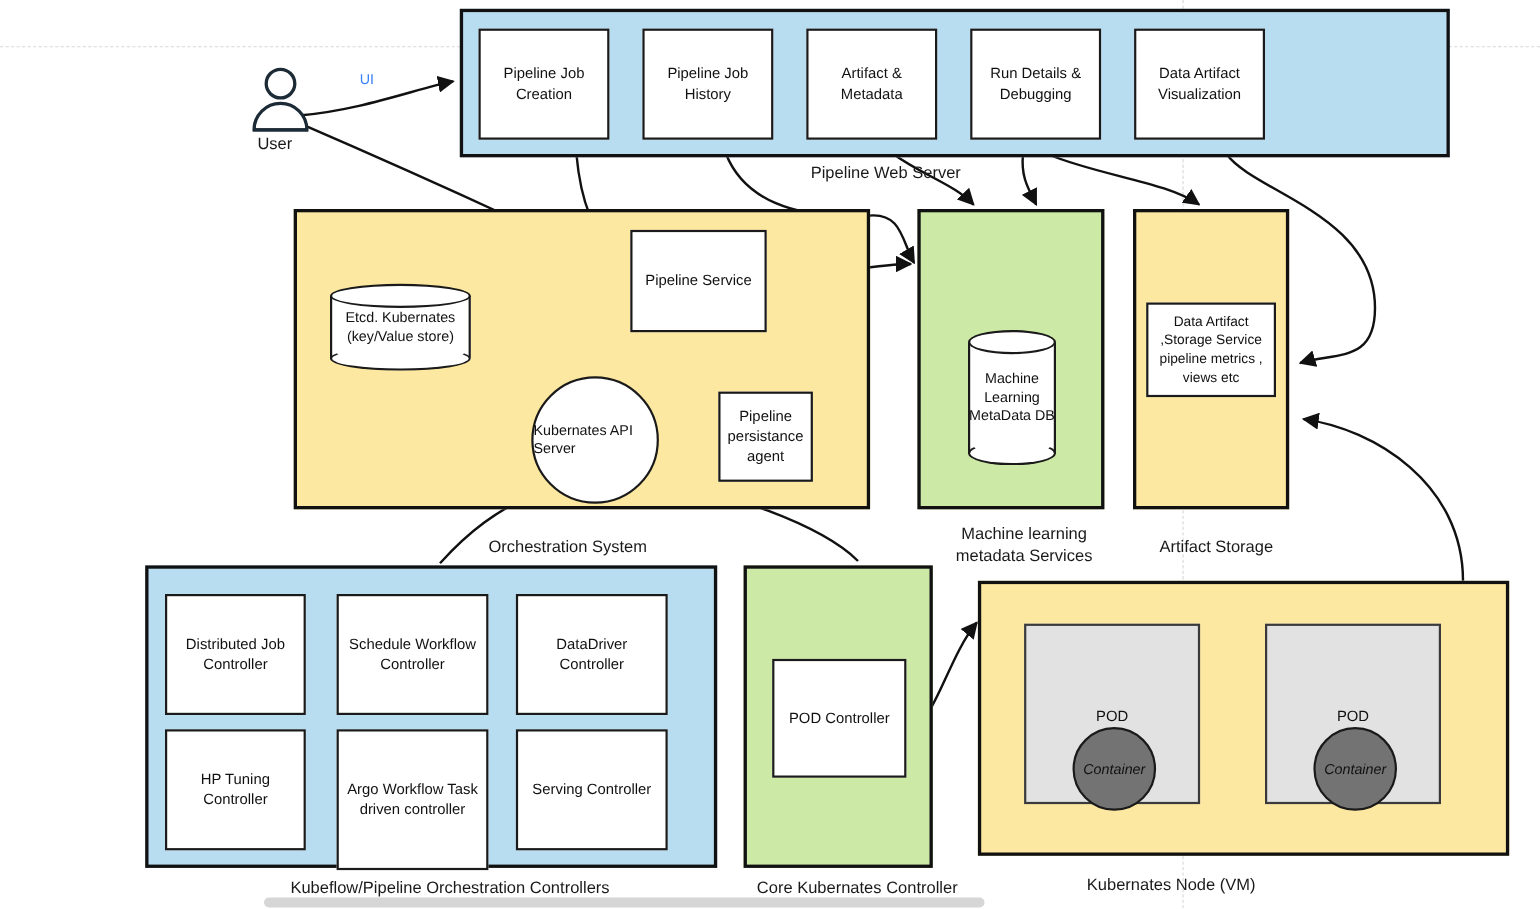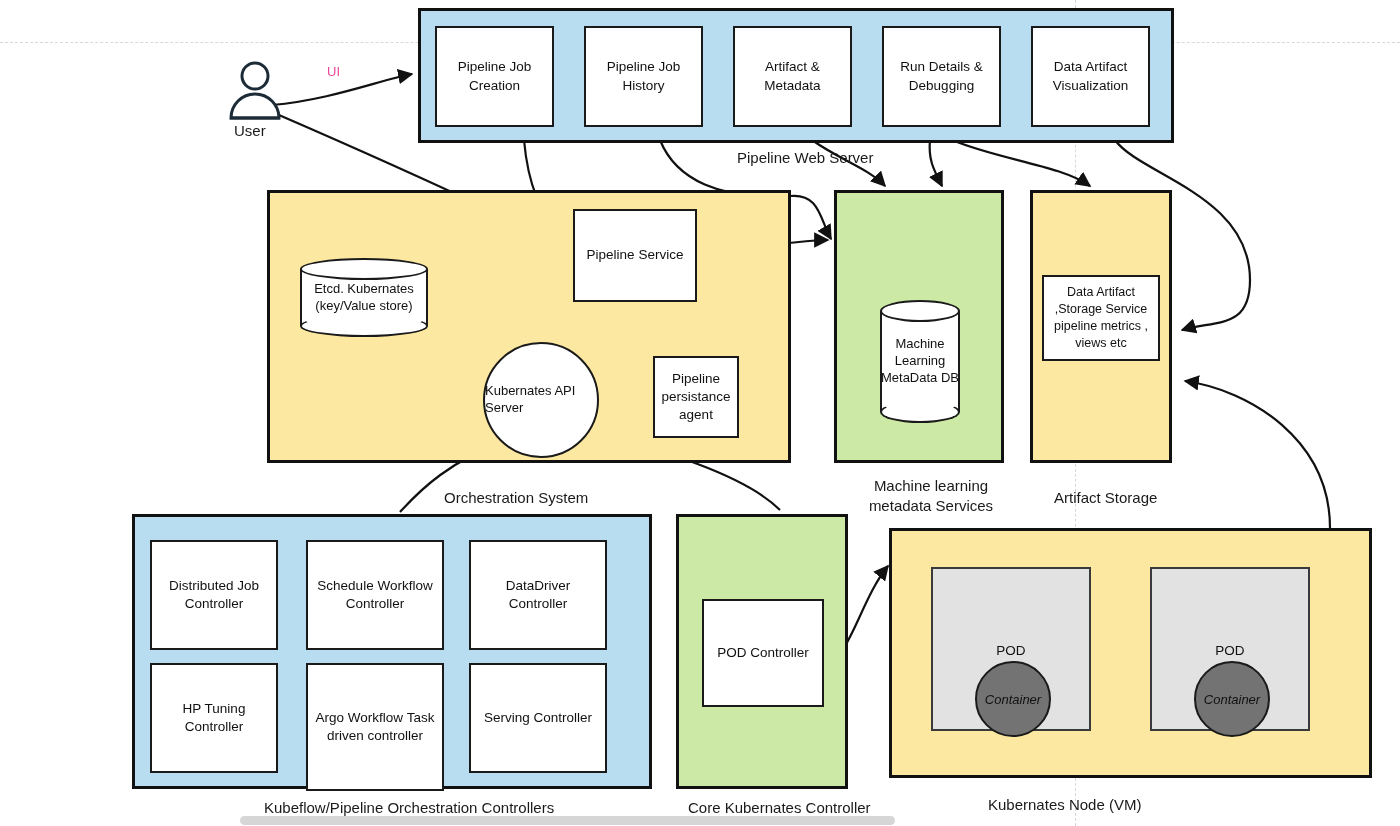--- a/index.html
+++ b/index.html
@@ -48,21 +48,21 @@
   }
   .caption{
     position:absolute;
     font-size:15px;
     color:#1a1a1a;
     white-space:nowrap;
   }
   .edge-label{
     position:absolute;
     font-size:13px;
-    color:#ec4899;
+    color:#3b82f6;
     white-space:nowrap;
   }
   
   .cyl{
     position:absolute;
     box-sizing:border-box;
   }
   .cyl .body{
     position:absolute;left:0;right:0;top:11px;bottom:11px;
     background:#ffffff;border-left:2px solid #1a1a1a;border-right:2px solid #1a1a1a;
@@ -166,21 +166,21 @@
   <div class="user-icon" style="left:224px;top:60px;width:62px;height:62px;">
     <svg width="62" height="62" viewBox="0 0 62 62">
       <circle cx="31" cy="16" r="13" fill="#fff" stroke="#1c2b36" stroke-width="3"></circle>
       <path d="M 7 58 A 24 24 0 0 1 55 58 Z" fill="#fff" stroke="#1c2b36" stroke-width="3"></path>
       <line x1="6" y1="58" x2="56" y2="58" stroke="#1c2b36" stroke-width="3"></line>
     </svg>
   </div>
   <div class="caption" style="left:234px;top:122px;">User</div>
   <div class="edge-label" style="left:327px;top:64px;">UI</div>
 
-  <div class="panel blue" style="left:418px;top:8px;width:756px;height:135px;">
+  <div class="panel blue" style="left:418px;top:8px;width:900px;height:135px;">
     <div class="node" style="left:14px;top:15px;width:119px;height:101px;">Pipeline Job Creation</div>
     <div class="node" style="left:163px;top:15px;width:119px;height:101px;">Pipeline Job History</div>
     <div class="node" style="left:312px;top:15px;width:119px;height:101px;">Artifact &amp; Metadata</div>
     <div class="node" style="left:461px;top:15px;width:119px;height:101px;">Run Details &amp; Debugging</div>
     <div class="node" style="left:610px;top:15px;width:119px;height:101px;">Data Artifact Visualization</div>
   </div>
   <div class="caption" style="left:737px;top:149px;">Pipeline Web Server</div>
 
   <div class="panel yellow" style="left:267px;top:190px;width:524px;height:273px;">
     <div class="cyl" style="left:30px;top:65px;width:128px;height:79px;">

